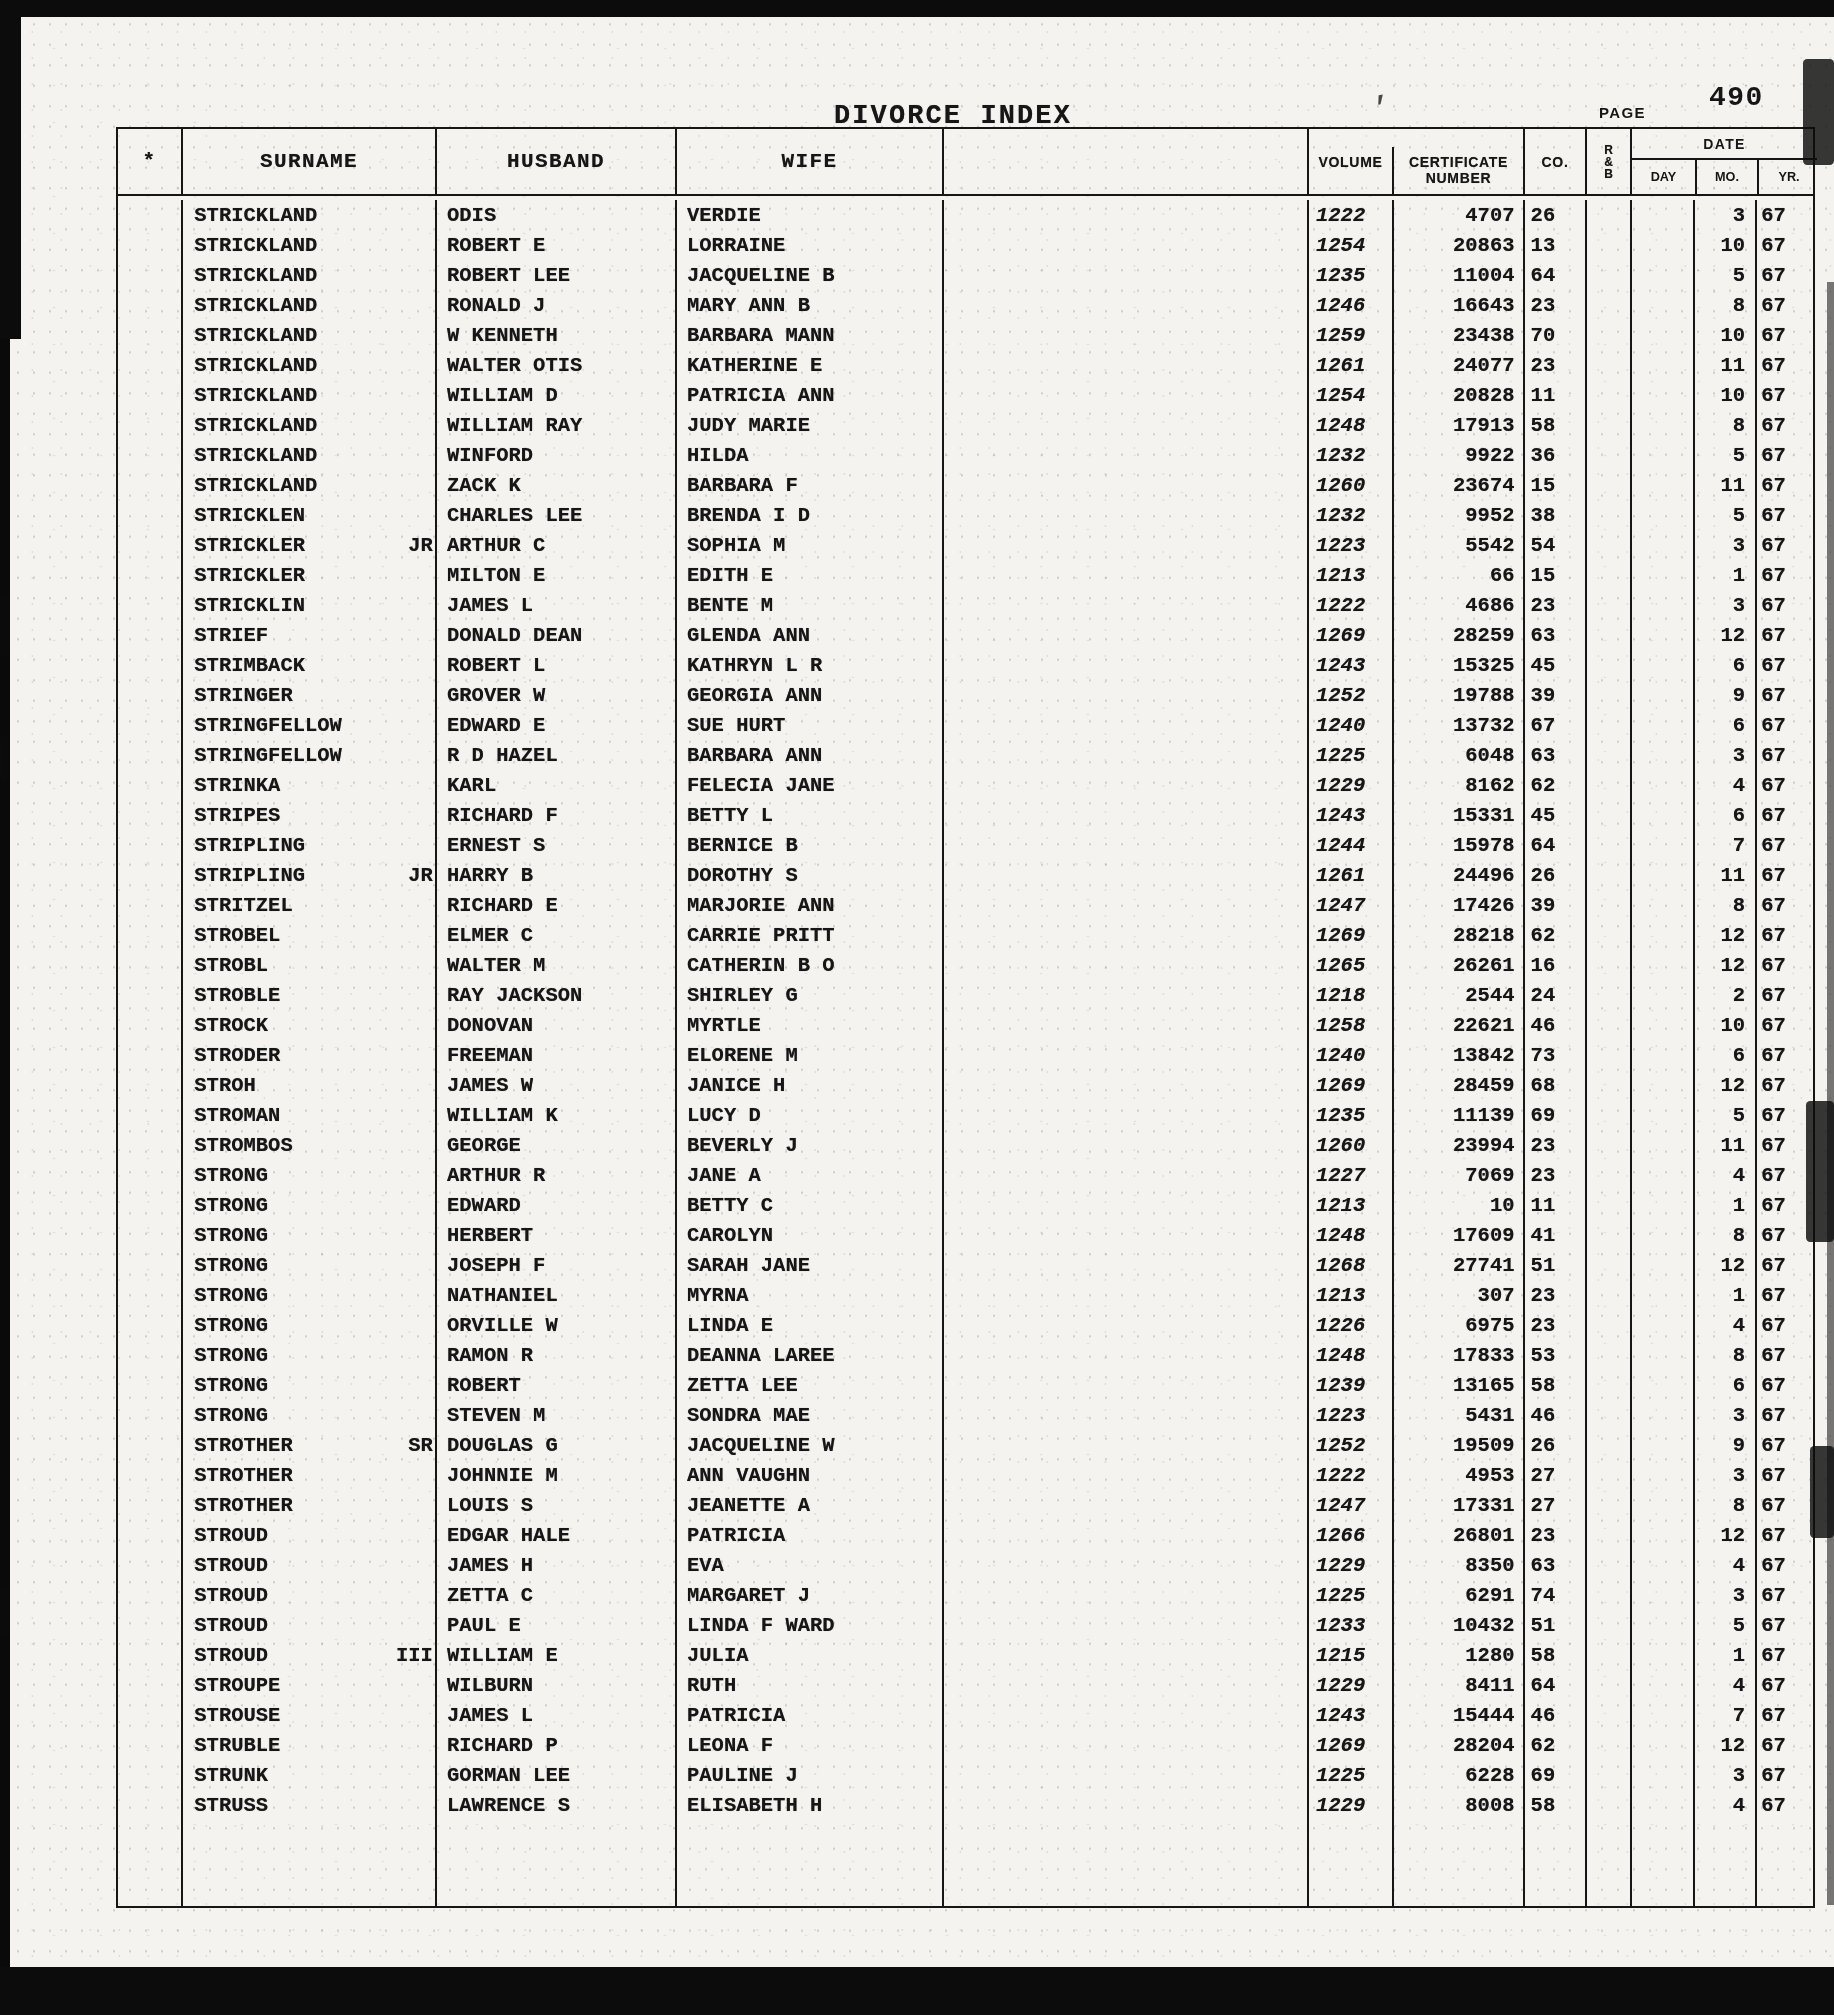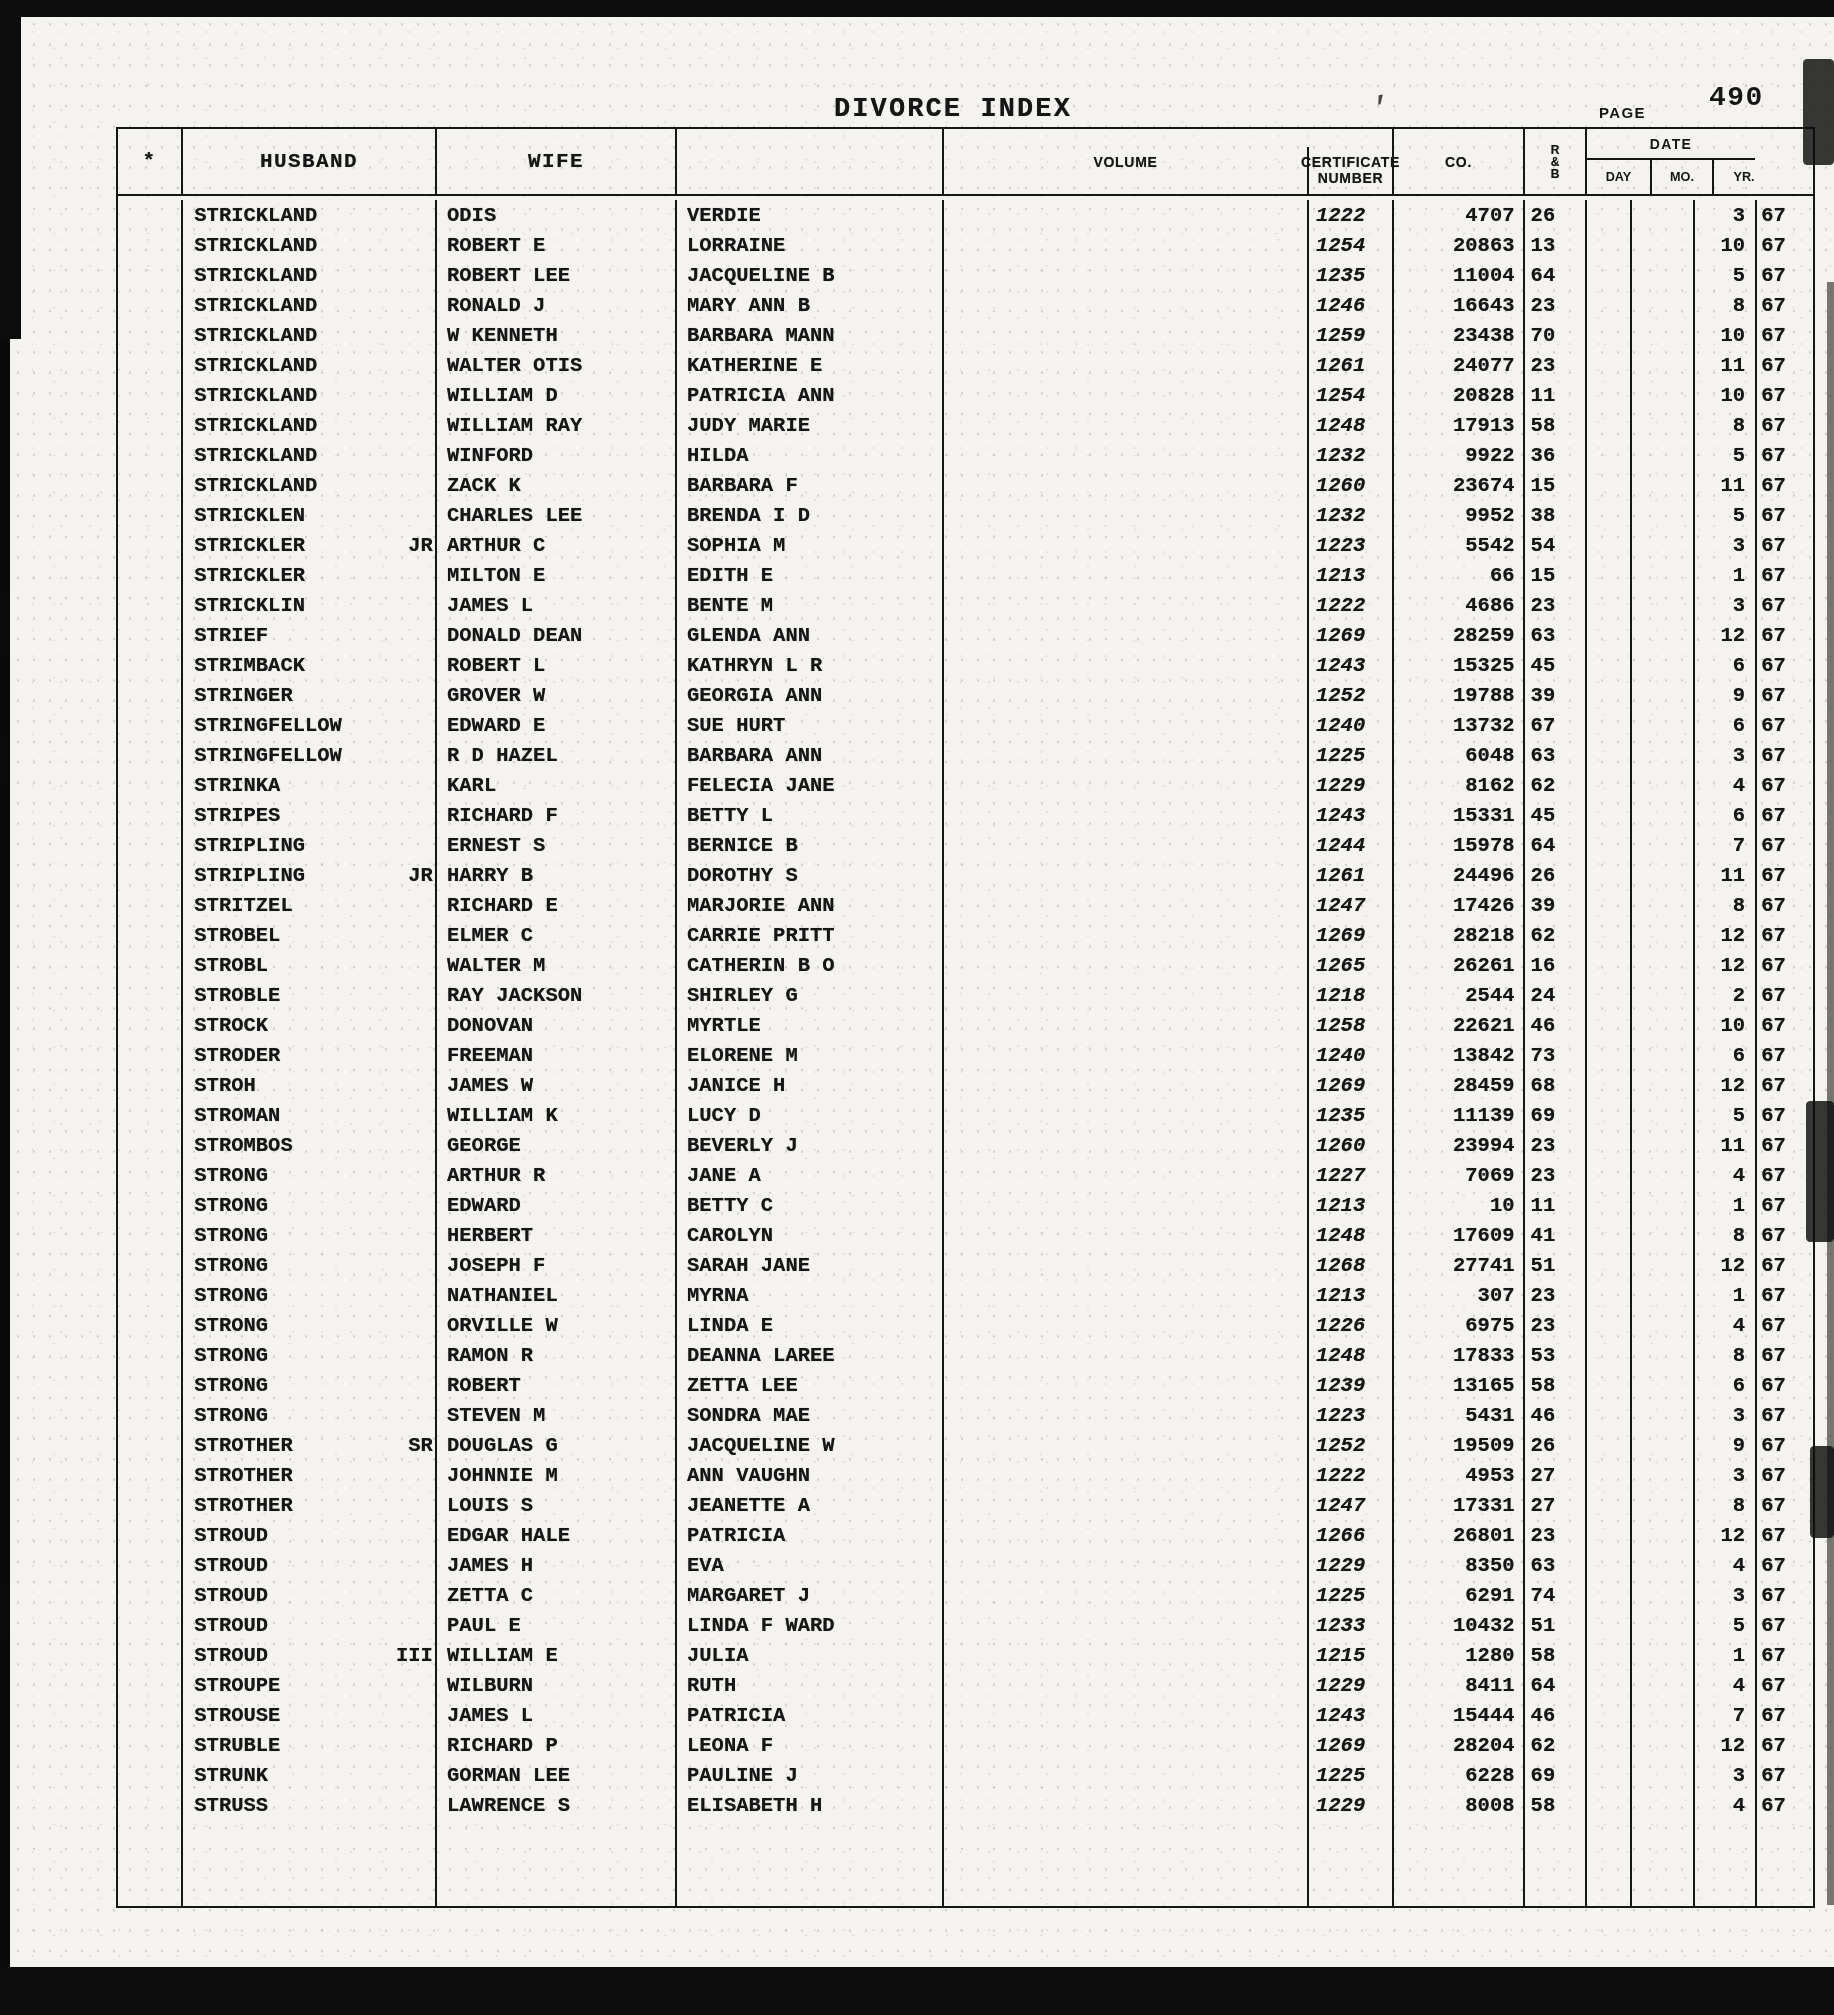--- a/index.html
+++ b/index.html
@@ -22,21 +22,21 @@
       radial-gradient(rgba(35,35,35,.09) 0.9px, transparent 1.5px);
     background-size:16px 20.5px, 29px 26px, 47px 37px;
     background-position:0 0, 7.8px 5px, 20.5px 16px;
   }
 
   
   .art{position:absolute;background:#0c0c0c;}
   .art.soft{opacity:.82;border-radius:4.2px;}
 
   .title{
-    position:absolute;left:824px;top:80px;
+    position:absolute;left:824px;top:87px;
     font:700 27px var(--mono);letter-spacing:2.1px;color:var(--ink);
     text-shadow:0 0 0.7px rgba(0,0,0,.6);
   }
   .page-label{
     position:absolute;left:1589px;top:90px;
     font:700 15px var(--sans);letter-spacing:1.4px;color:var(--ink);
   }
   .page-number{
     position:absolute;left:1699px;top:68px;
     font:700 28px var(--mono);letter-spacing:1.4px;color:var(--ink);
@@ -100,20 +100,21 @@
   <div class="page">
 
     <div class="title">DIVORCE INDEX</div>
     <div class="smudge">,</div>
     <div class="page-label">PAGE</div>
     <div class="page-number">490</div>
 
     <div class="table">
       <div class="thead">
         <div class="hcell h-big">*</div>
+        <div class="hcell h-big">SURNAME</div>
         <div class="hcell h-big">HUSBAND</div>
         <div class="hcell h-big">WIFE</div>
         <div class="hcell"></div>
         <div class="hcell h-small">VOLUME</div>
         <div class="hcell h-small h-cert">
           <span>CERTIFICATE</span>
           <span>NUMBER</span>
         </div>
         <div class="hcell h-small">CO.</div>
         <div class="hcell h-rb">

